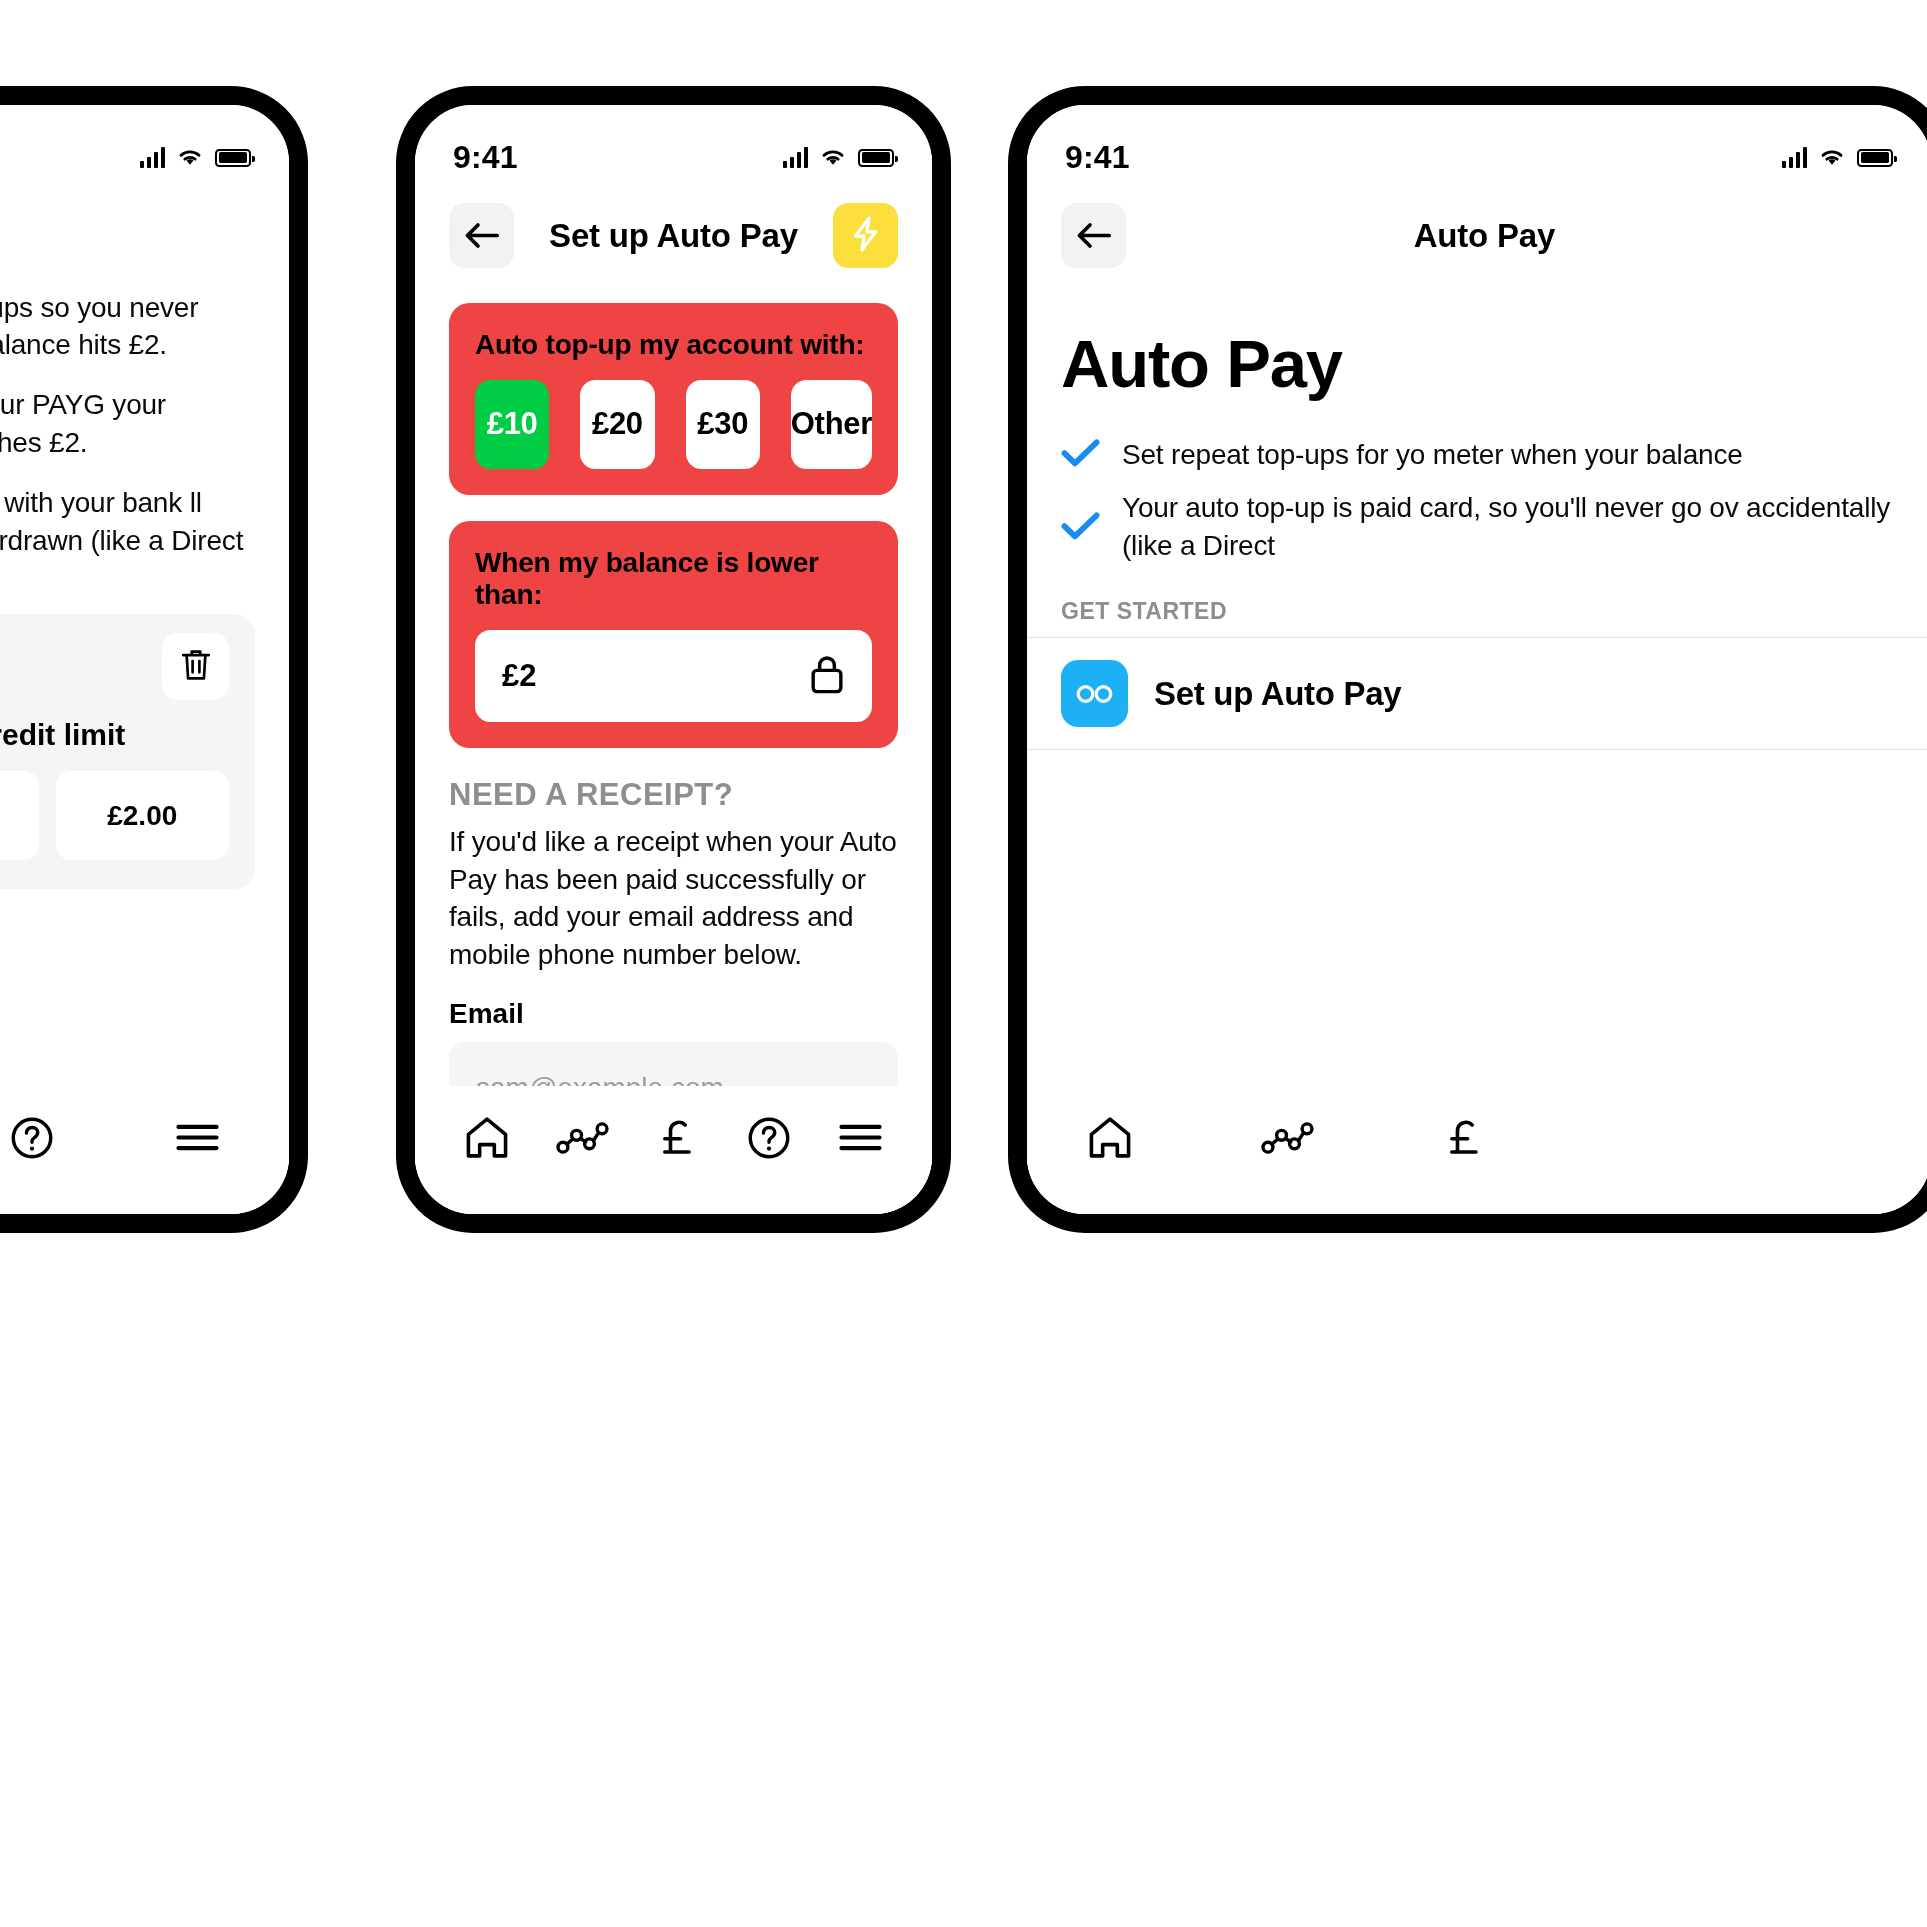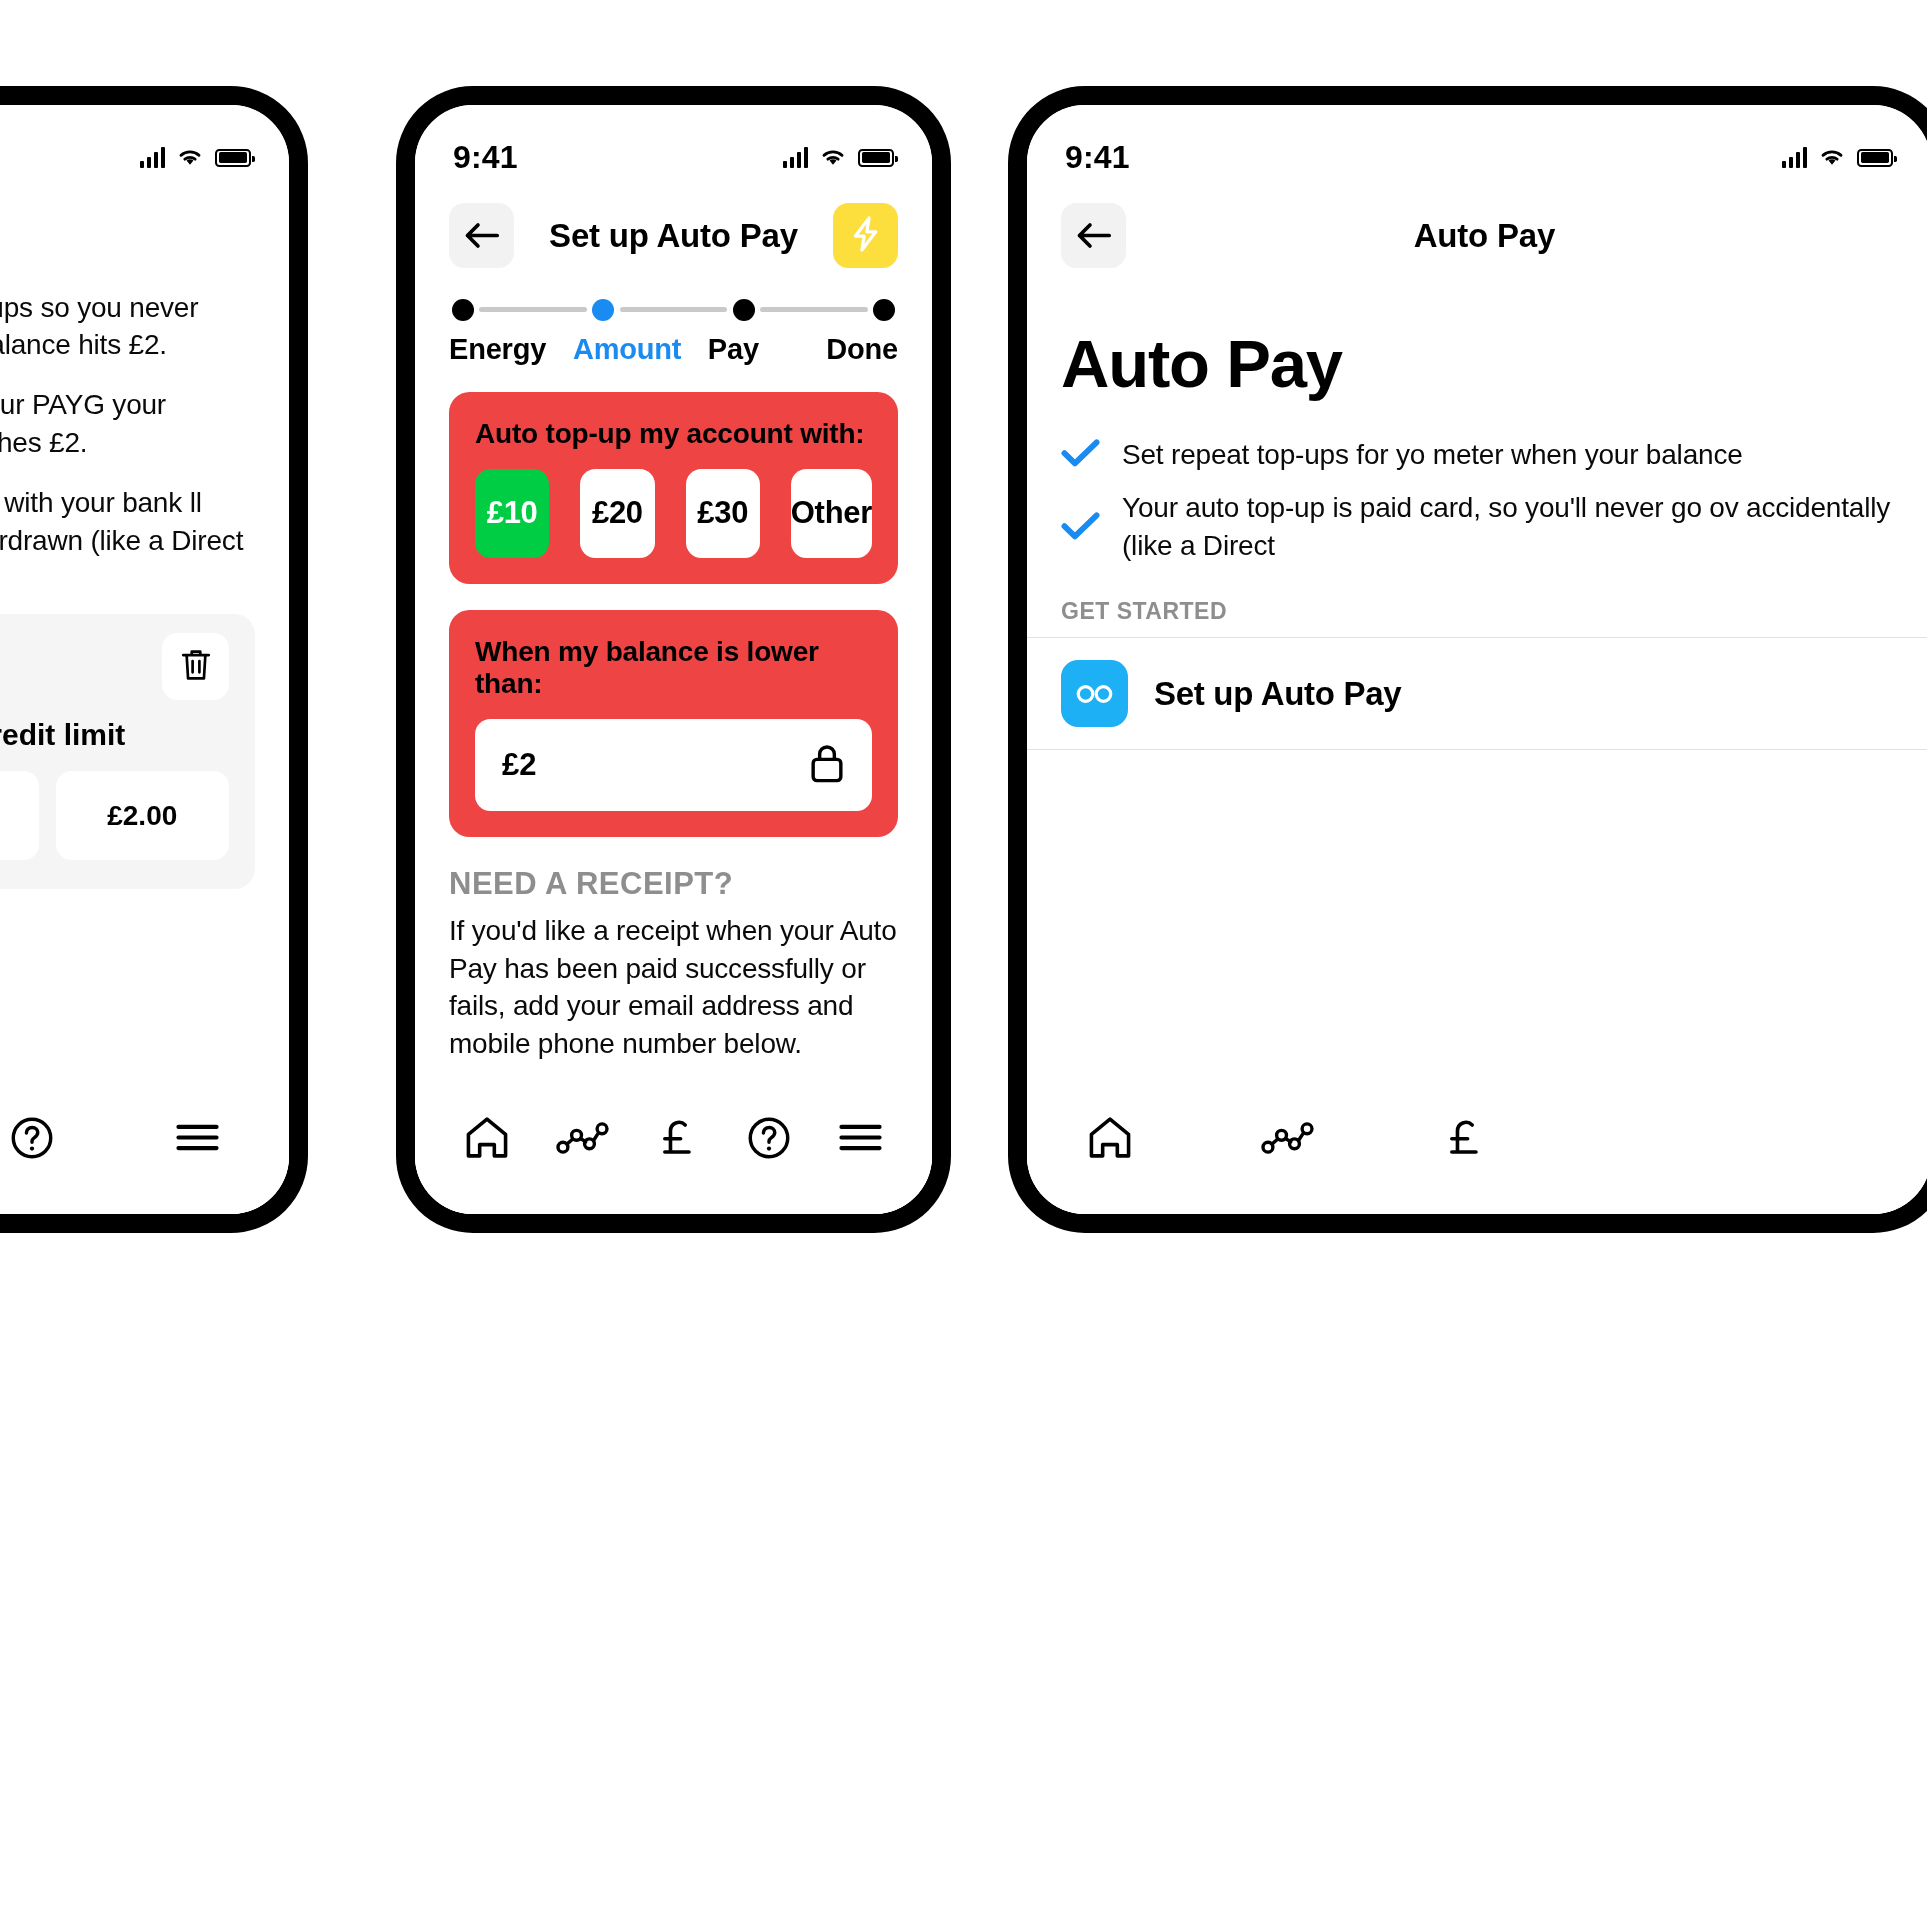--- a/index.html
+++ b/index.html
@@ -318,37 +318,20 @@
         <div class="nav-title">Set up Auto Pay</div>
         <button class="bolt-btn">
           <span>
             <svg width="29" height="38" viewBox="0 0 17 22" fill="none" stroke="#fff" stroke-width="1.9" stroke-linejoin="round" stroke-linecap="round">
               <path d="M10.6 1.6L2.6 12.2h5.1L6.4 20.4l8.1-10.7H9.3z"></path>
             </svg>
           </span>
         </button>
       </div>
 
-      <div class="stepper">
-        <div class="stepper-track">
-          <span class="st-node"></span>
-          <span class="st-line"></span>
-          <span class="st-node active"></span>
-          <span class="st-line"></span>
-          <span class="st-node"></span>
-          <span class="st-line"></span>
-          <span class="st-node"></span>
-        </div>
-        <div class="stepper-labels">
-          <span class="st-label">Energy</span>
-          <span class="st-label active">Amount</span>
-          <span class="st-label">Pay</span>
-          <span class="st-label">Done</span>
-        </div>
-      </div>
 
       <div class="card">
         <div class="card-title">Auto top-up my account with:</div>
         <div class="amount-row">
           <button class="amt-btn selected">£10</button>
           <button class="amt-btn">£20</button>
           <button class="amt-btn">£30</button>
           <button class="amt-btn">Other</button>
         </div>
       </div>

